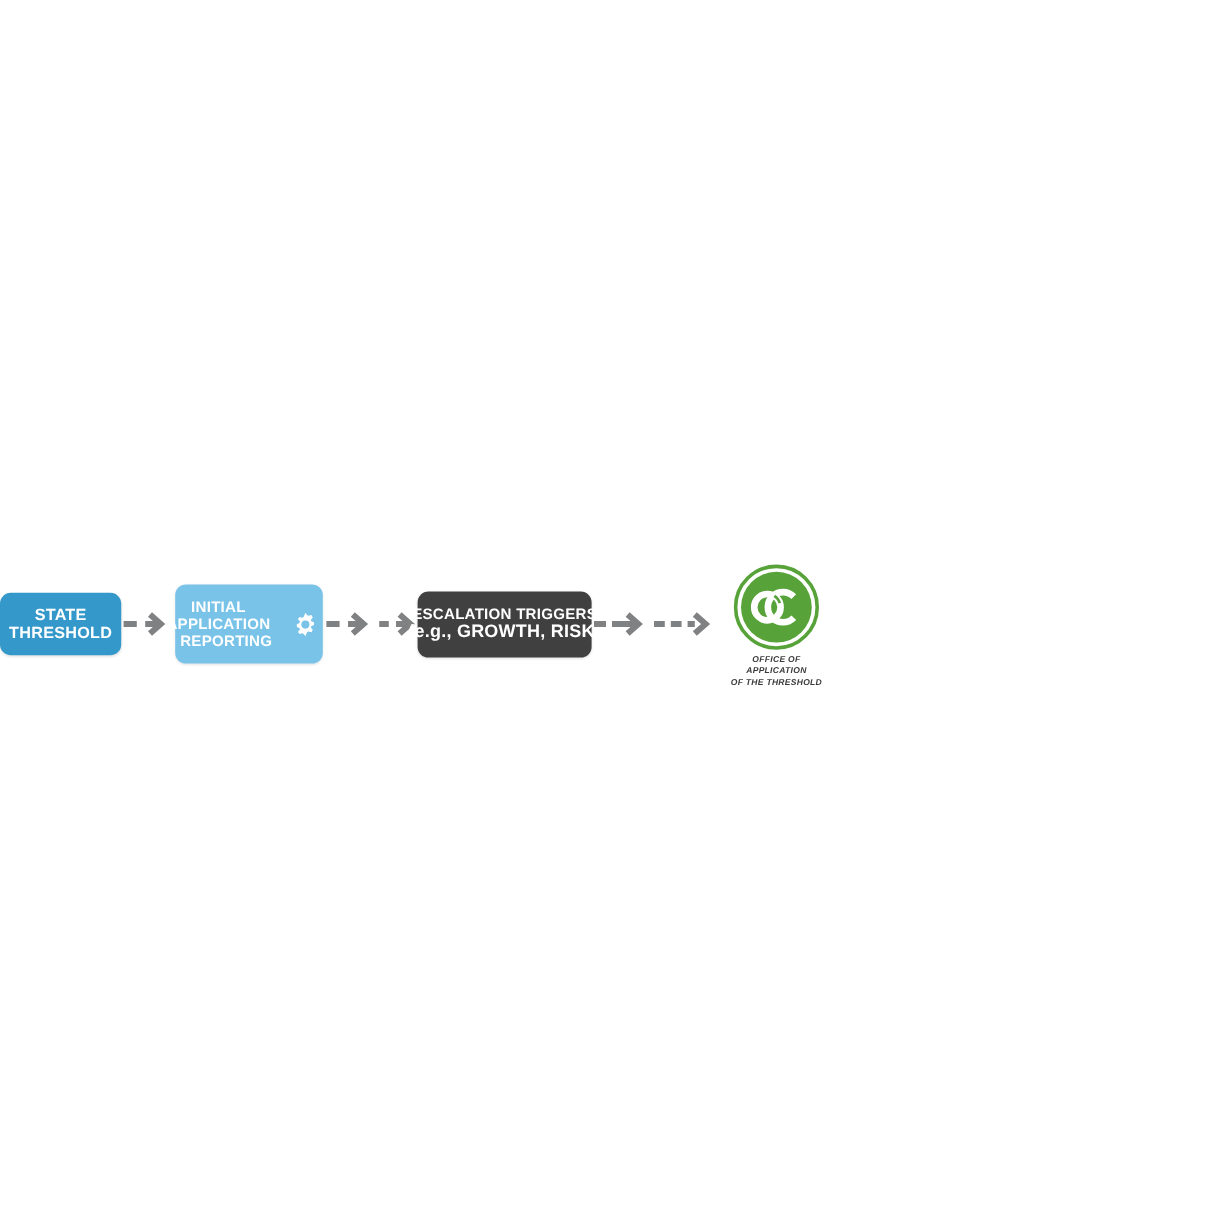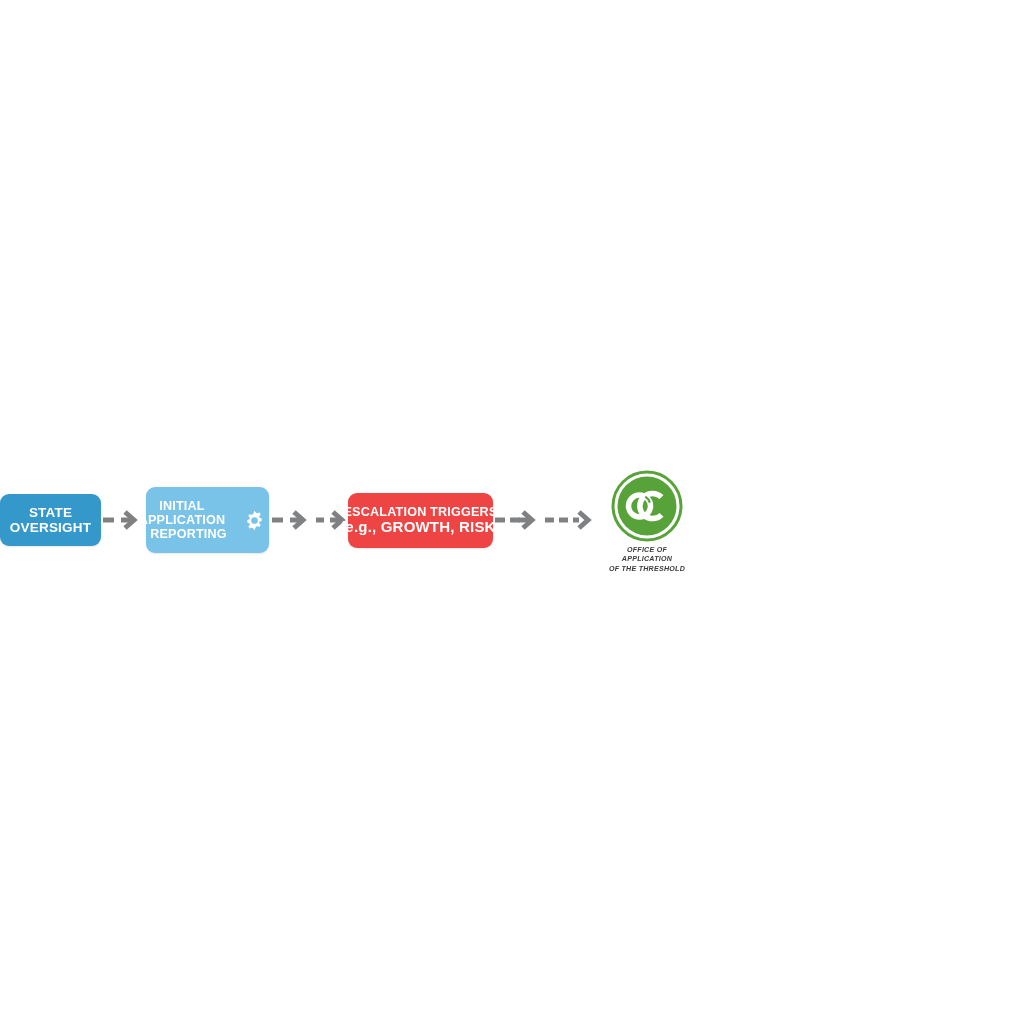--- a/index.html
+++ b/index.html
@@ -118,21 +118,21 @@
     text-align: center;
     line-height: 1.2;
     letter-spacing: 0.1px;
   }
   .diamond-label .line { display: block; white-space: nowrap; }
 
   
   #node-escalation-triggers {
     width: 145px;
     height: 55px;
-    background: #ef4444;
+    background: #404040;
     font-size: 12.6px;
   }
   #node-escalation-triggers .line.sub { font-size: 15px; }
 
   
   #node-federal-application {
     width: 166px;
     height: 60px;
     background: #9675b4;
     font-size: 14px;
@@ -174,21 +174,21 @@
 </head>
 <body>
 
 <div id="flow-canvas">
 
   <div class="flow-row">
 
     <div class="node" id="node-state-oversight">
       <span class="node-text">
         <span class="line">STATE</span>
-        <span class="line">OVERSIGHT</span>
+        <span class="line">THRESHOLD</span>
       </span>
     </div>
 
     <svg class="connector c1" height="26" viewBox="0 0 45 26">
       <line x1="2" y1="13" x2="13" y2="13" stroke="#7f8183" stroke-width="5" stroke-linecap="butt"></line>
       <polyline points="24,5 33,13 24,21" fill="none" stroke="#7f8183" stroke-width="5" stroke-linecap="butt" stroke-linejoin="miter"></polyline>
       <line x1="20" y1="13" x2="31" y2="13" stroke="#7f8183" stroke-width="5"></line>
     </svg>
 
     <div class="node" id="node-initial-compliance">

